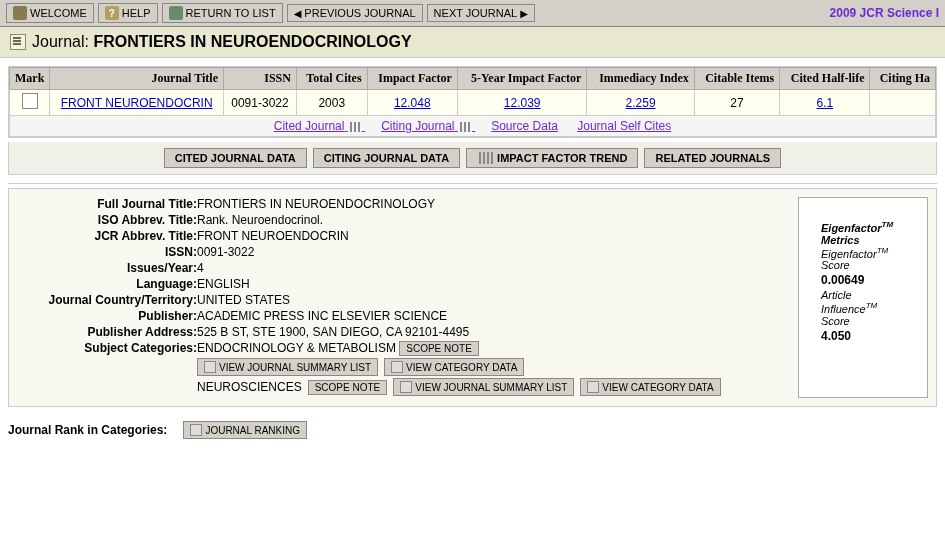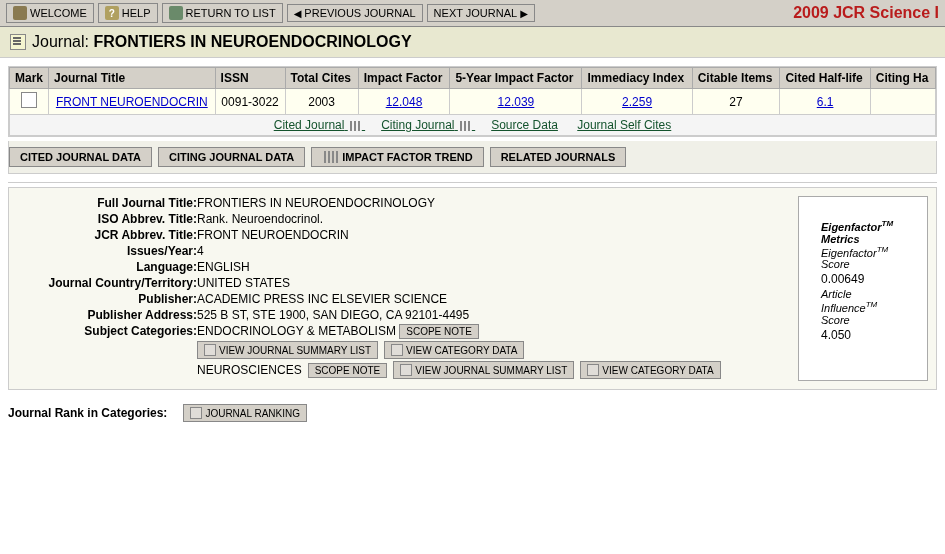--- a/index.html
+++ b/index.html
@@ -26,23 +26,23 @@
       white-space: nowrap;
     }
     .toolbar-icon {
       width: 14px; height: 14px;
       background: #8a7a50;
       border-radius: 2px;
       display: inline-block;
     }
     .toolbar-title {
       margin-left: auto;
-      font-size: 16px;
-      font-weight: bold;
-      color: #b91c1c;
+      font-size: 12px;
+      font-weight: bold;
+      color: #6d28d9;
     }
 
     
     .page-title-bar {
       background: #e8e8d0;
       border-bottom: 1px solid #ccc;
       padding: 6px 10px;
       display: flex;
       align-items: center;
       gap: 6px;
@@ -81,23 +81,24 @@
     }
     .data-table {
       width: 100%;
       border-collapse: collapse;
       font-size: 12px;
     }
     .data-table th {
       background: #d4d0c8;
       border: 1px solid #aaa;
       padding: 3px 5px;
-      text-align: left;
+      text-align: right;
       font-weight: bold;
       white-space: nowrap;
+      font-family: Liberation Serif, serif;
     }
     .data-table td {
       border: 1px solid #ccc;
       padding: 3px 5px;
       text-align: center;
       white-space: nowrap;
     }
     .data-table tr.data-row td {
       background: #fffff0;
     }
@@ -113,39 +114,40 @@
     }
 
     
     .links-row {
       text-align: center;
       padding: 4px;
       border-top: 1px solid #ccc;
       background: #f5f5f5;
     }
     .links-row a {
-      color: #14532d;
+      color: #6d28d9;
       text-decoration: underline;
       cursor: pointer;
       margin: 0 8px;
       font-size: 12px;
     }
     .bar-icon {
       display: inline-block;
       width: 12px; height: 10px;
       background: repeating-linear-gradient(to right, #888 0px, #888 2px, transparent 2px, transparent 4px);
       vertical-align: middle;
       margin-left: 2px;
     }
 
     
     .action-btns {
       display: flex;
+      justify-content: center;
       gap: 6px;
-      padding: 6px 0;
+      padding: 6px 12px;
       background: #f0f0e8;
       border: 1px solid #ccc;
       border-top: none;
       margin-bottom: 8px;
     }
     .action-btn {
       background: #d4d0c8;
       border: 1px solid #888;
       padding: 3px 10px;
       font-size: 11px;
@@ -244,20 +246,21 @@
       font-weight: bold;
       font-size: 11px;
     }
     .eigenfactor-panel .ef-tm {
       font-size: 8px;
       vertical-align: super;
     }
     .eigenfactor-panel .ef-value {
       font-size: 12px;
       margin: 2px 0;
+      font-weight: bold;
     }
     .eigenfactor-panel .ef-subtitle {
       font-style: italic;
       font-size: 11px;
     }
 
     
     .journal-rank-row {
       display: flex;
       align-items: center;
@@ -398,20 +401,24 @@
         </div>
         <div class="info-row">
           <span class="info-label">ISO Abbrev. Title:</span>
           <span class="info-value">Rank. Neuroendocrinol.</span>
         </div>
         <div class="info-row">
           <span class="info-label">JCR Abbrev. Title:</span>
           <span class="info-value">FRONT NEUROENDOCRIN</span>
         </div>
         <div class="info-row">
+          <span class="info-label">ISSN:</span>
+          <span class="info-value">0091-3022</span>
+        </div>
+        <div class="info-row">
           <span class="info-label">Issues/Year:</span>
           <span class="info-value">4</span>
         </div>
         <div class="info-row">
           <span class="info-label">Language:</span>
           <span class="info-value">ENGLISH</span>
         </div>
         <div class="info-row">
           <span class="info-label">Journal Country/Territory:</span>
           <span class="info-value">UNITED STATES</span>

